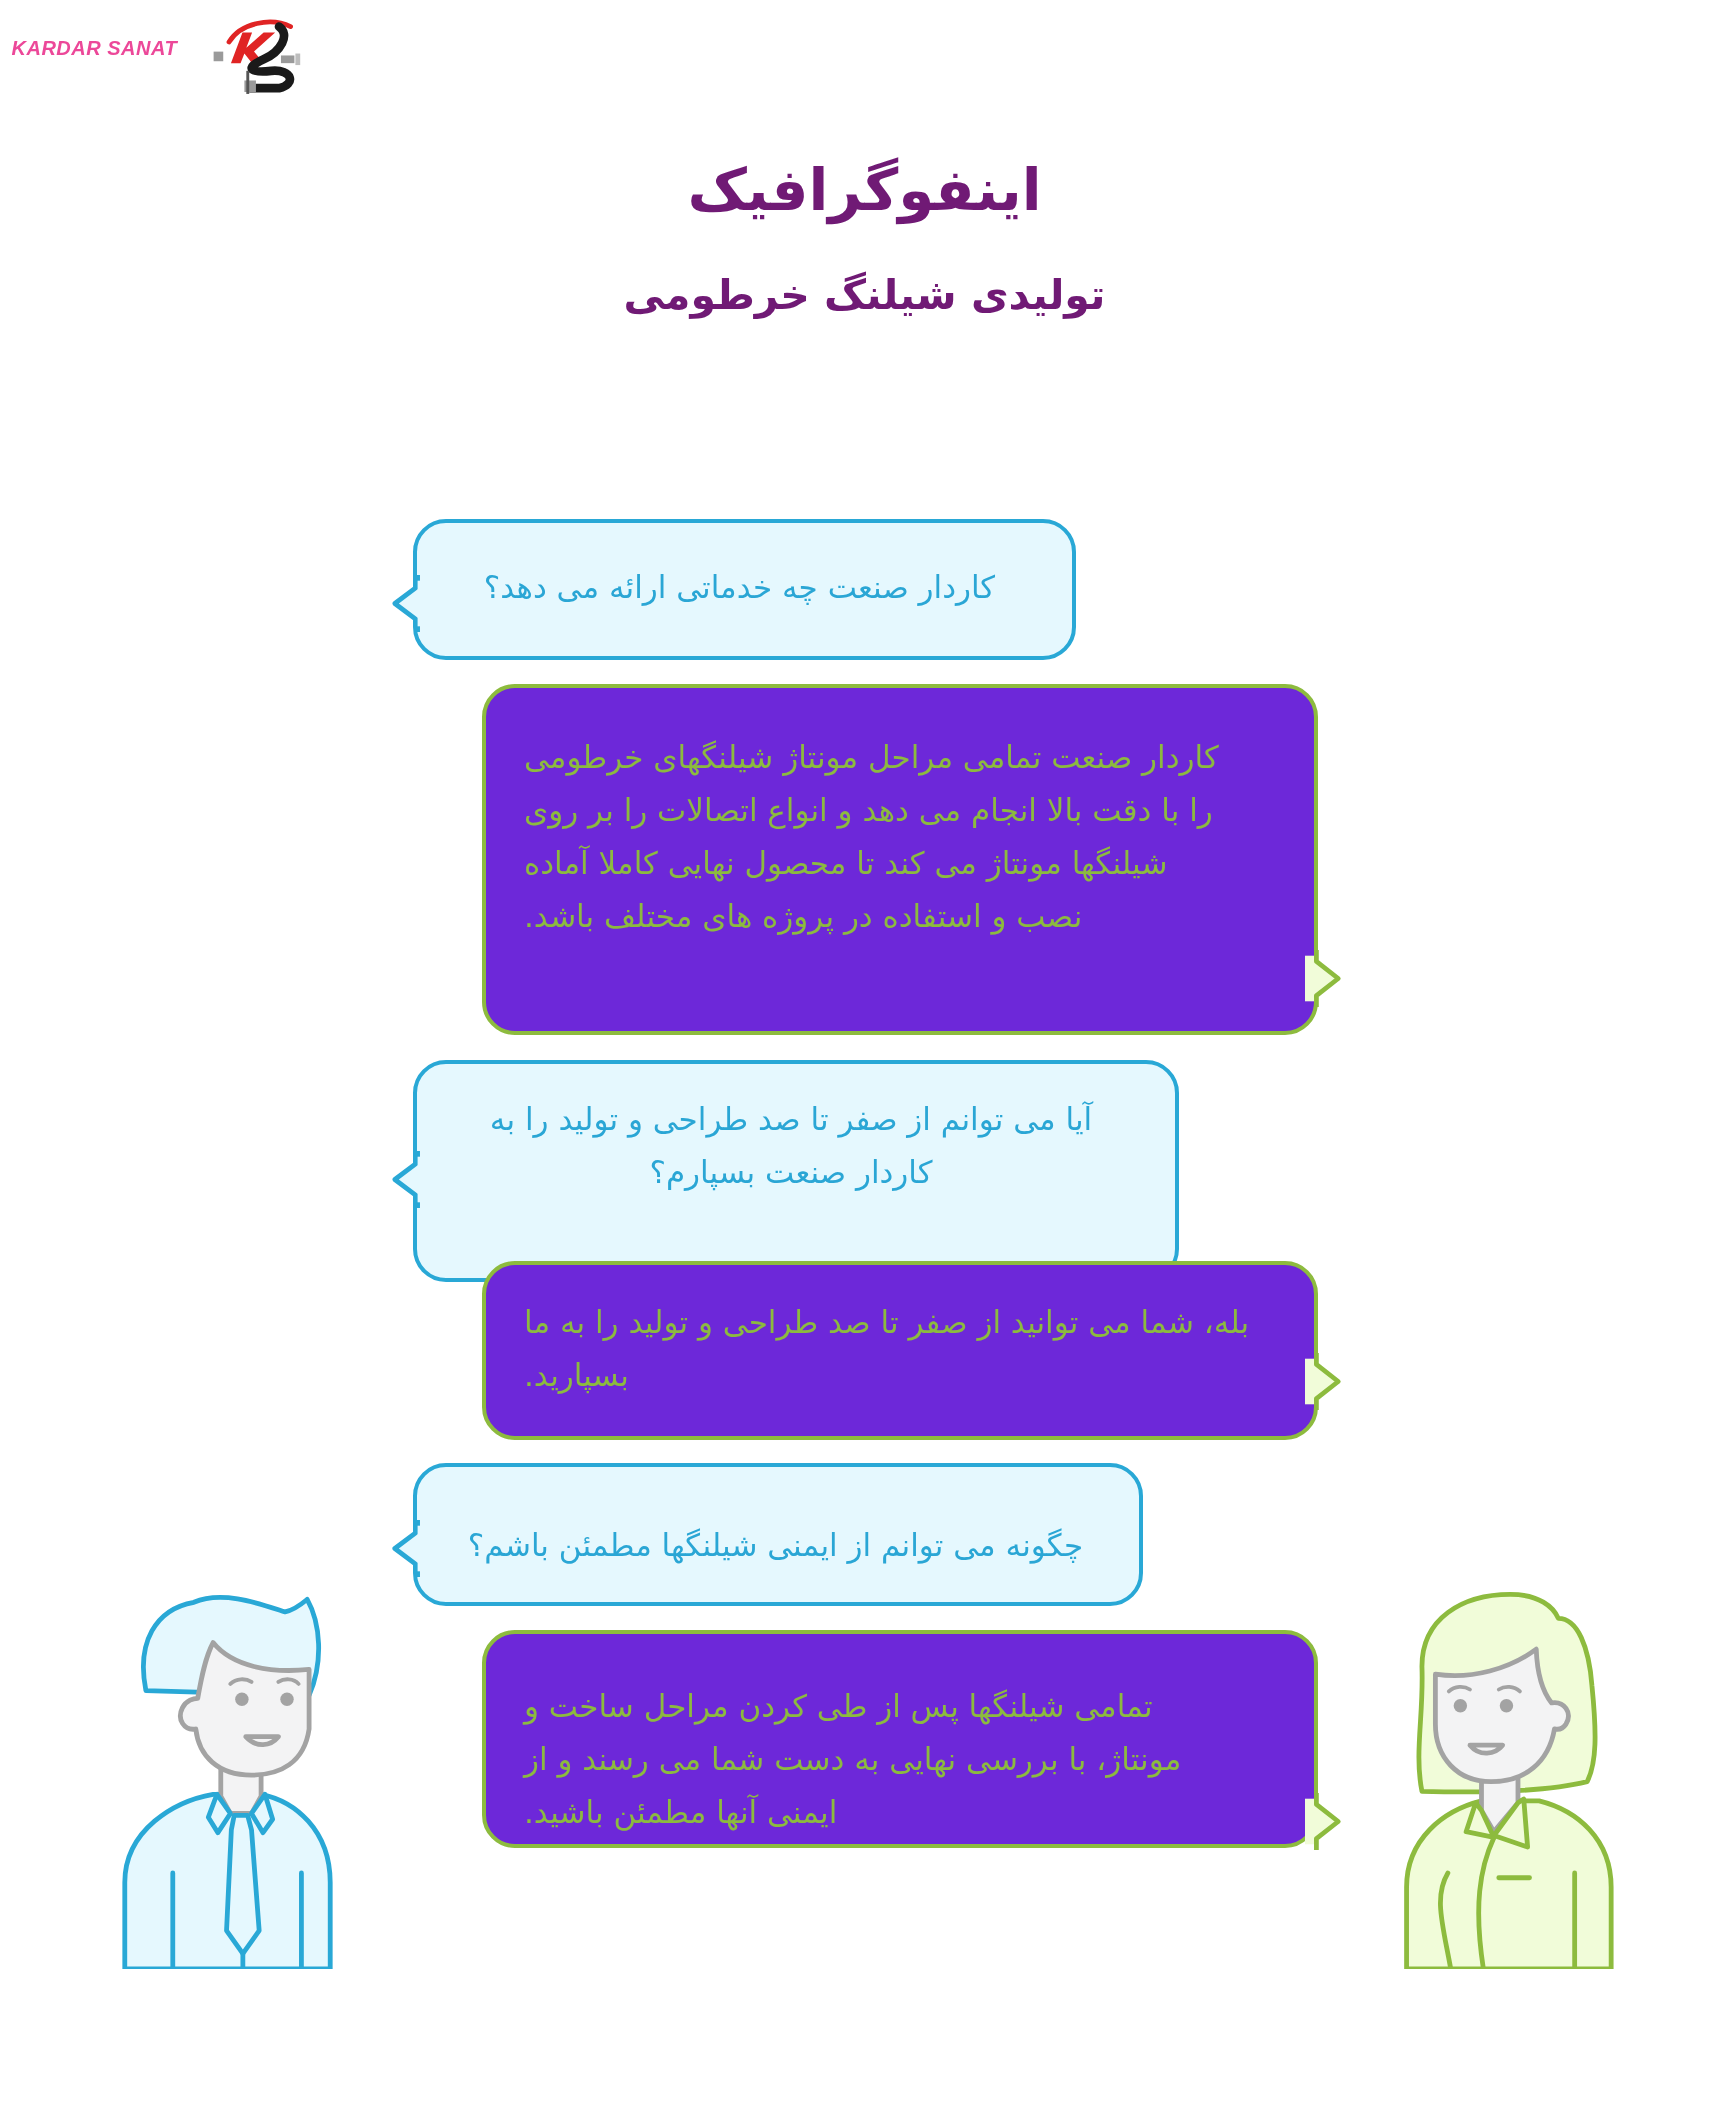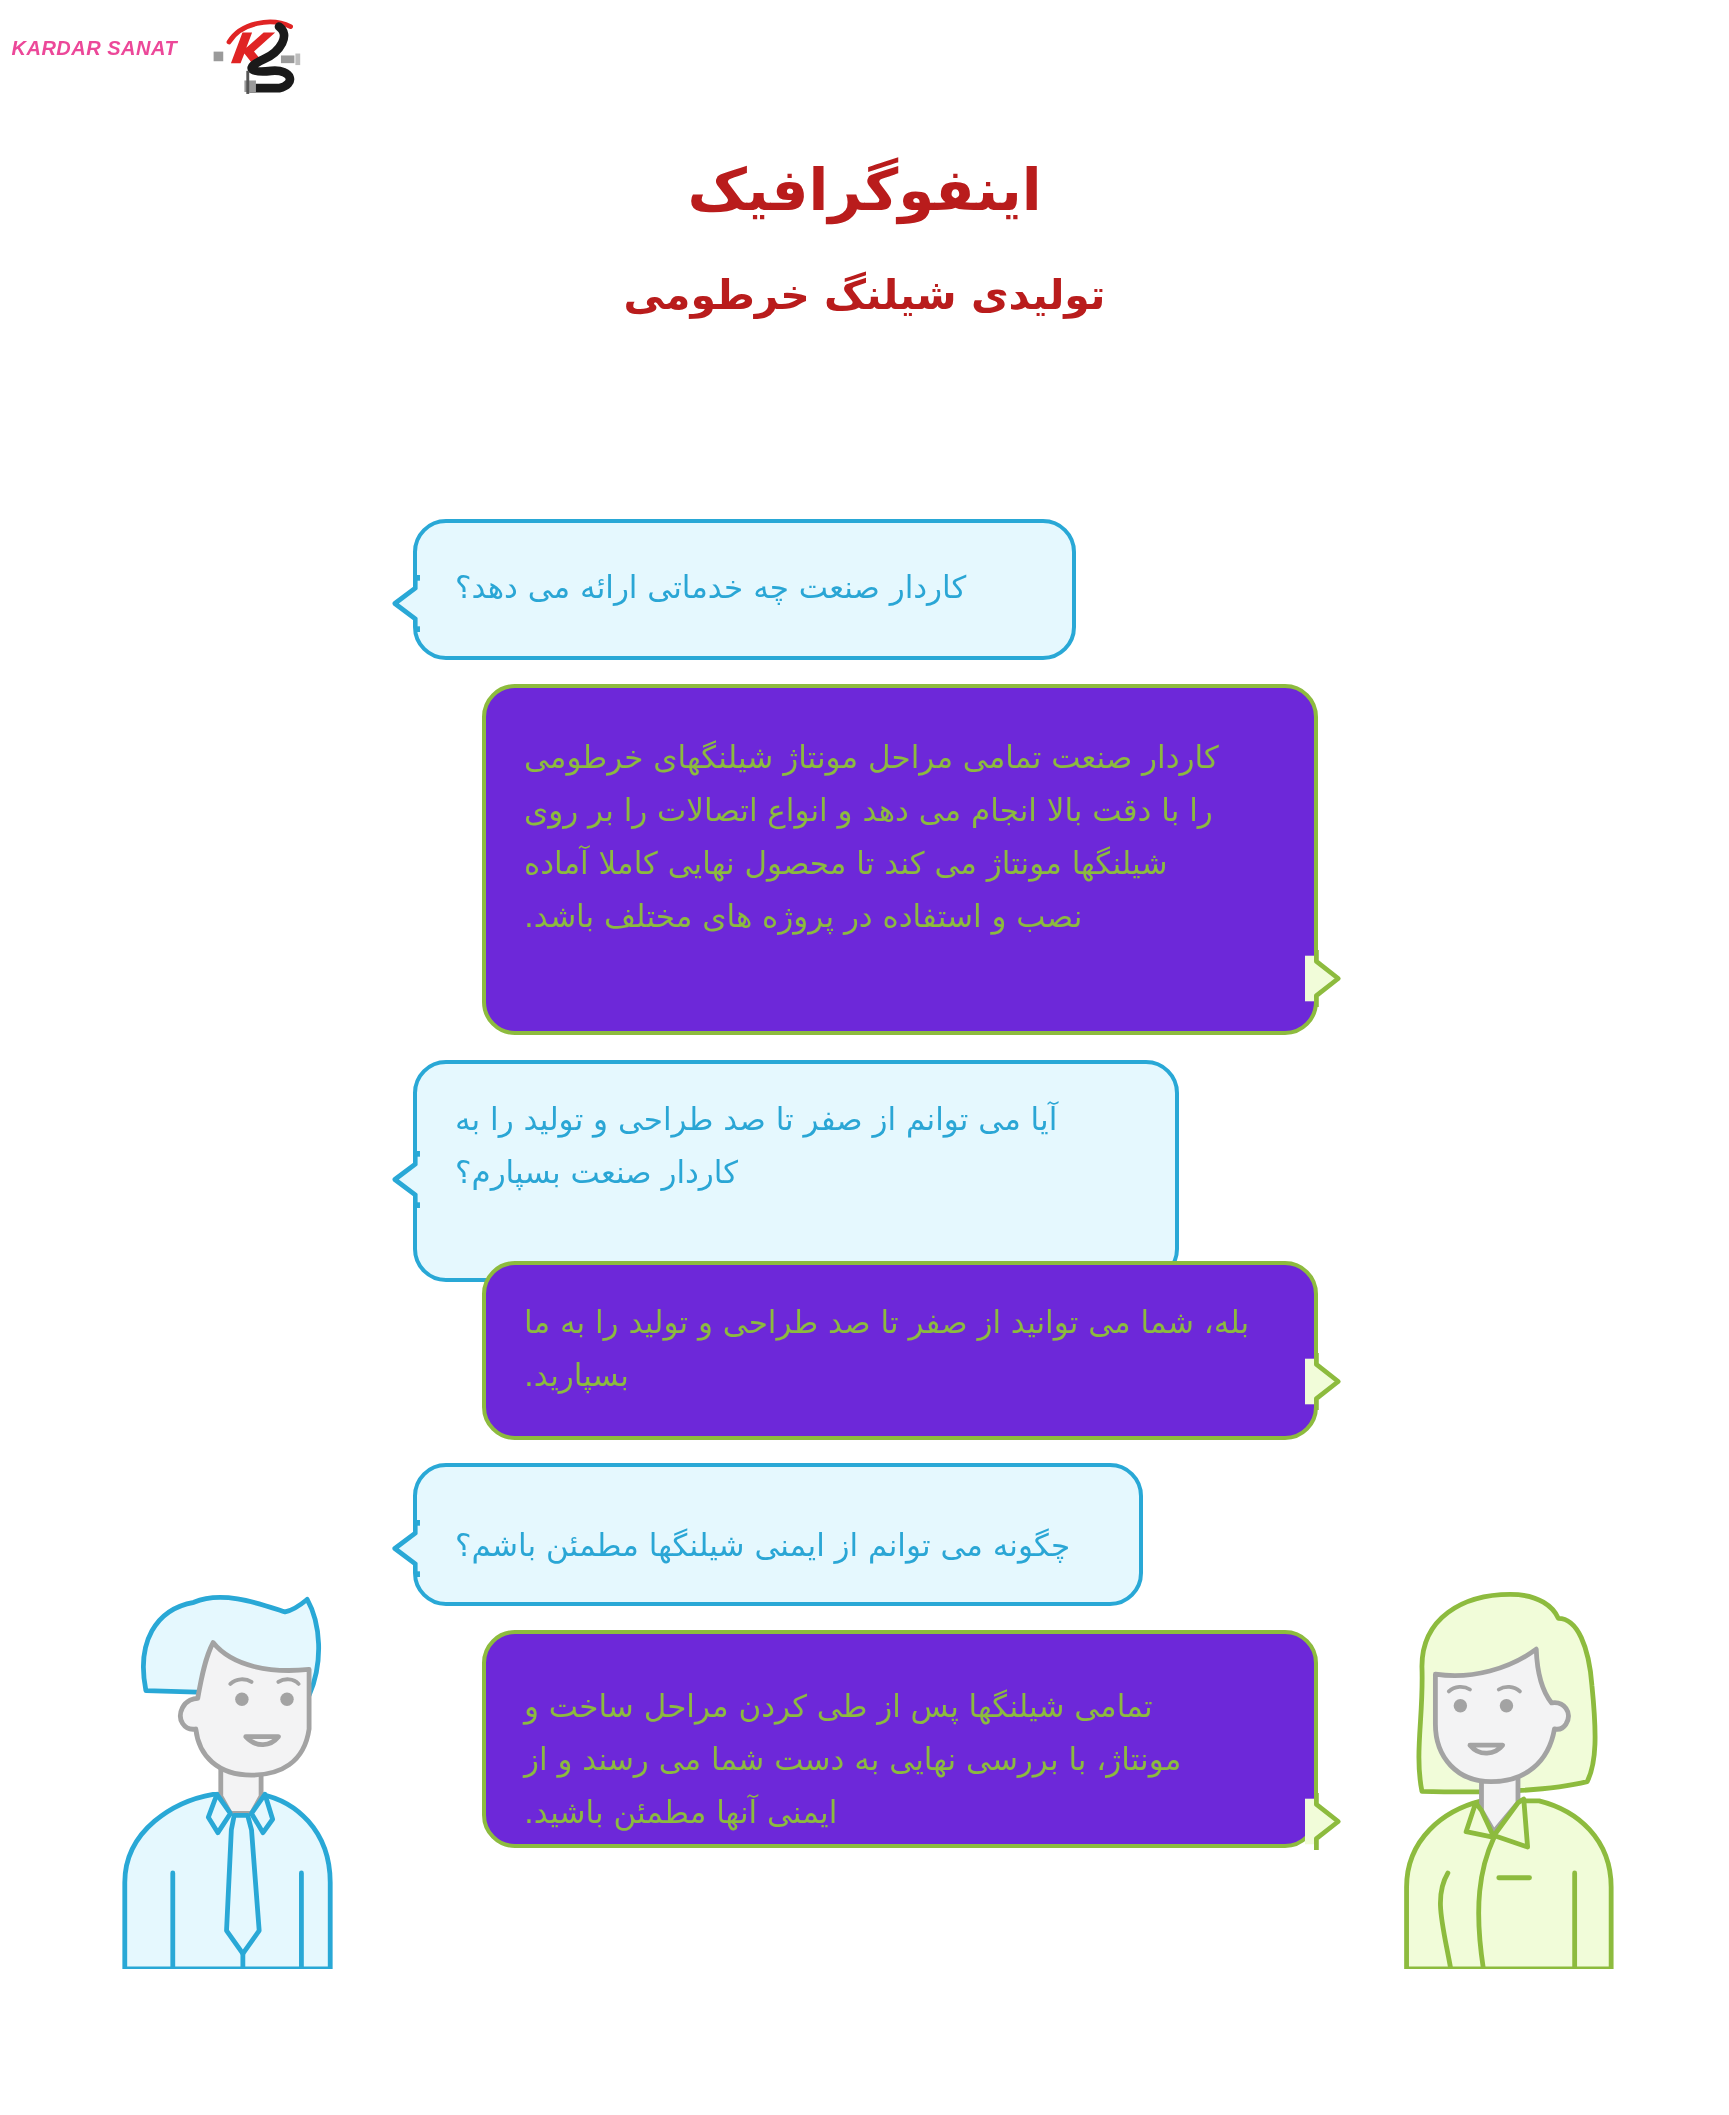--- a/index.html
+++ b/index.html
@@ -6,28 +6,28 @@
   body { width: 1729px; height: 2115px; position: relative; overflow: hidden;
          font-family: "DejaVu Sans", "Liberation Sans", sans-serif; }
 
   .logo { position: absolute; left: 11.5px; top: 13.4px; width: 288px; height: 83px; }
   .logo-text { position: absolute; left: 0; top: 24px; font-family: "Liberation Sans", sans-serif;
                font-weight: bold; font-style: italic; font-size: 20px; color: #ec4899; letter-spacing: 0.5px;
                white-space: nowrap; }
   .logo-mark { position: absolute; left: 192px; top: 0; width: 101px; height: 83px; }
 
   .title { position: absolute; left: 0; width: 1729px; text-align: center; direction: rtl;
-           color: #b91c1c; font-weight: bold; font-family: "DejaVu Sans", sans-serif; }
+           color: #701a75; font-weight: bold; font-family: "DejaVu Sans", sans-serif; }
   .title-line1 { top: 152px; font-size: 58px; line-height: 77px; }
   .title-line2 { top: 252px; font-size: 41px; line-height: 86px; }
 
   .bubble { position: absolute; box-sizing: border-box; border-radius: 33px; border: 4.8px solid; }
   .bubble.q { border-color: #29a8d6; background: #e5f8fe; color: #2aa6d5; }
   .bubble.a { border-color: #8dbb3e; background: #6d28d9; color: #8cba3f; }
-  .bubble .text { position: absolute; left: 38px; right: 38px; direction: rtl; text-align: left;
+  .bubble .text { position: absolute; left: 38px; right: 38px; direction: rtl; text-align: center;
                   font-size: 31px; line-height: 53px; unicode-bidi: plaintext; }
   .bubble.a .text { text-align: left; }
   .tail { position: absolute; width: 38px; height: 61px; }
   .tail svg { display: block; }
 
   .person { position: absolute; }
 </style>
 </head>
 <body>
 

